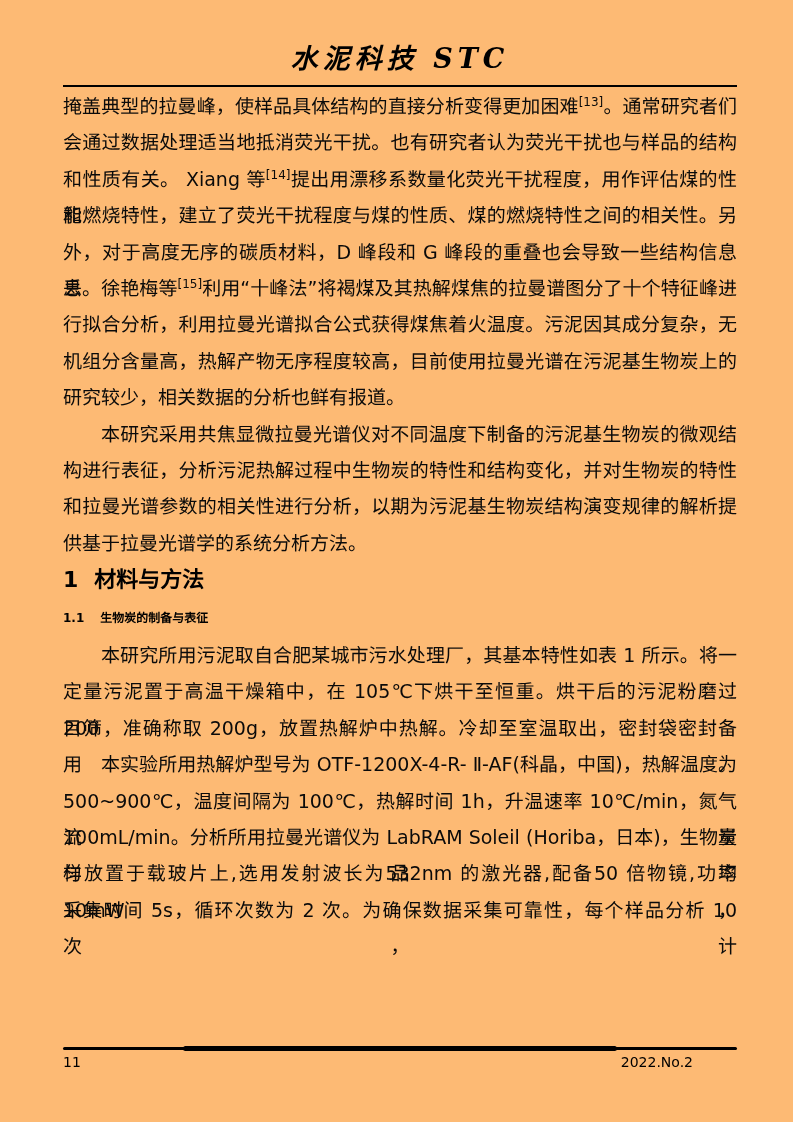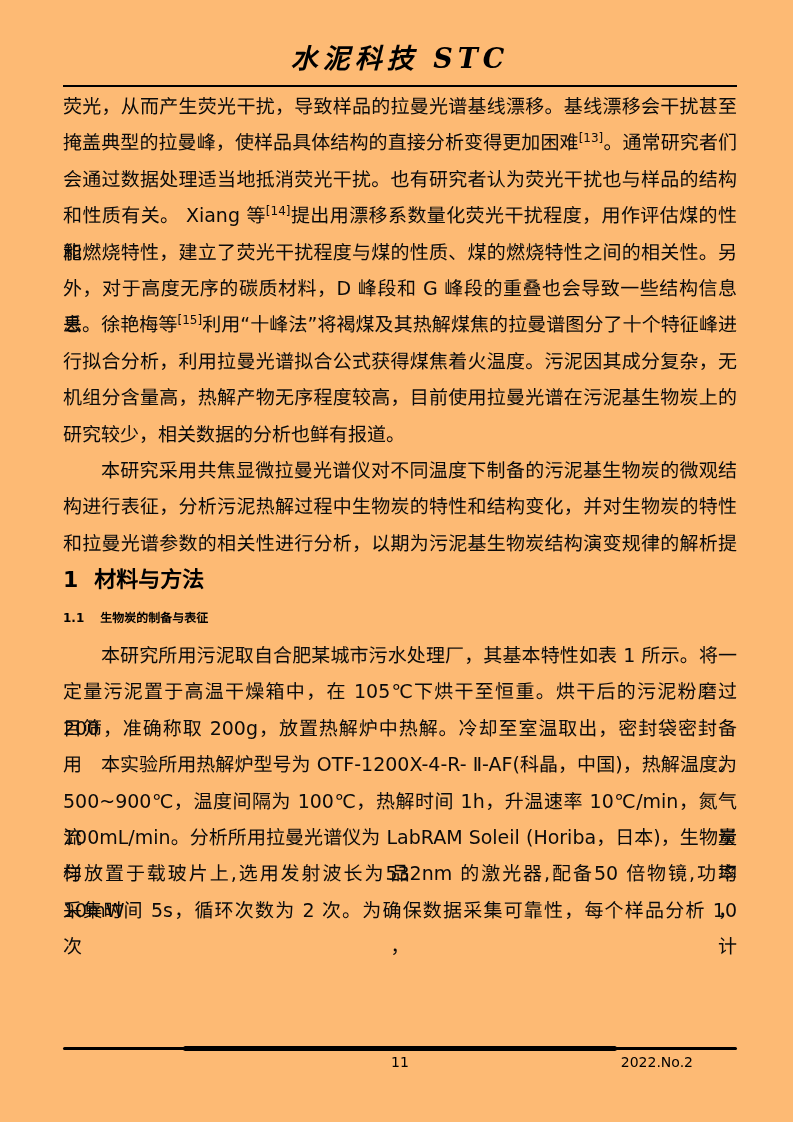--- a/index.html
+++ b/index.html
@@ -100,54 +100,54 @@
     top: -1px;
     height: 5px;
     background: #000;
     border-radius: 3px;
   }
   .footer-page-number {
     position: absolute;
     top: 1054px;
     left: 63px;
     width: 674px;
-    text-align: center;
+    text-align: left;
     font-size: 14px;
     color: #000;
   }
   .footer-issue {
     position: absolute;
     top: 1054px;
     right: 100px;
     font-size: 14px;
     color: #000;
   }
 </style>
 </head>
 <body>
 
 <div class="page">
 
   <div class="journal-title">水泥科技 STC</div>
   <div class="header-rule"></div>
 
   <div class="content">
-    <div class="text-line">荧光，从而产生荧光干扰，导致样品的拉曼光谱基线漂移。基线漂移会干扰甚至</div>
     <div class="text-line">掩盖典型的拉曼峰，使样品具体结构的直接分析变得更加困难<sup>[13]</sup>。通常研究者们</div>
     <div class="text-line">会通过数据处理适当地抵消荧光干扰。也有研究者认为荧光干扰也与样品的结构</div>
     <div class="text-line">和性质有关。 Xiang 等<sup>[14]</sup>提出用漂移系数量化荧光干扰程度，用作评估煤的性能</div>
     <div class="text-line">和燃烧特性，建立了荧光干扰程度与煤的性质、煤的燃烧特性之间的相关性。另</div>
     <div class="text-line">外，对于高度无序的碳质材料，D 峰段和 G 峰段的重叠也会导致一些结构信息丢</div>
     <div class="text-line">息。徐艳梅等<sup>[15]</sup>利用“十峰法”将褐煤及其热解煤焦的拉曼谱图分了十个特征峰进</div>
     <div class="text-line">行拟合分析，利用拉曼光谱拟合公式获得煤焦着火温度。污泥因其成分复杂，无</div>
     <div class="text-line">机组分含量高，热解产物无序程度较高，目前使用拉曼光谱在污泥基生物炭上的</div>
     <div class="text-line para-end">研究较少，相关数据的分析也鲜有报道。</div>
     <div class="text-line indent">本研究采用共焦显微拉曼光谱仪对不同温度下制备的污泥基生物炭的微观结</div>
     <div class="text-line">构进行表征，分析污泥热解过程中生物炭的特性和结构变化，并对生物炭的特性</div>
     <div class="text-line">和拉曼光谱参数的相关性进行分析，以期为污泥基生物炭结构演变规律的解析提</div>
+    <div class="text-line para-end">供基于拉曼光谱学的系统分析方法。</div>
 
     <div class="heading-1">
       <span class="heading-num">1</span><span>材料与方法</span>
     </div>
     <div class="heading-2">
       <span class="heading-num">1.1</span><span>生物炭的制备与表征</span>
     </div>
 
     <div class="text-line indent">本研究所用污泥取自合肥某城市污水处理厂，其基本特性如表 1 所示。将一</div>
     <div class="text-line">定量污泥置于高温干燥箱中，在 105℃下烘干至恒重。烘干后的污泥粉磨过 200</div>

